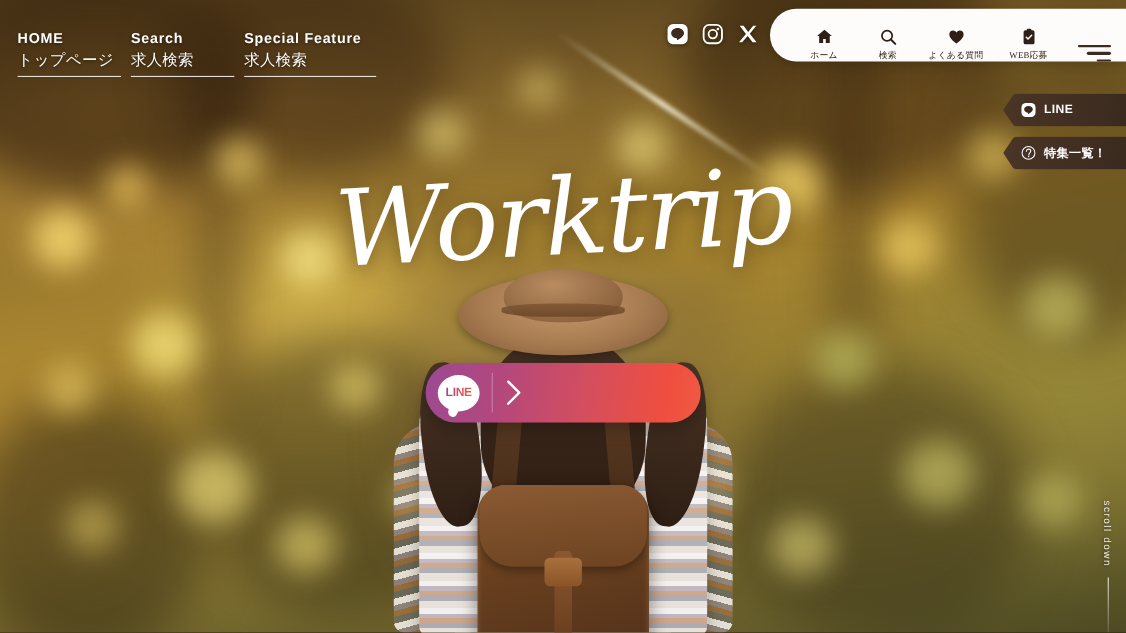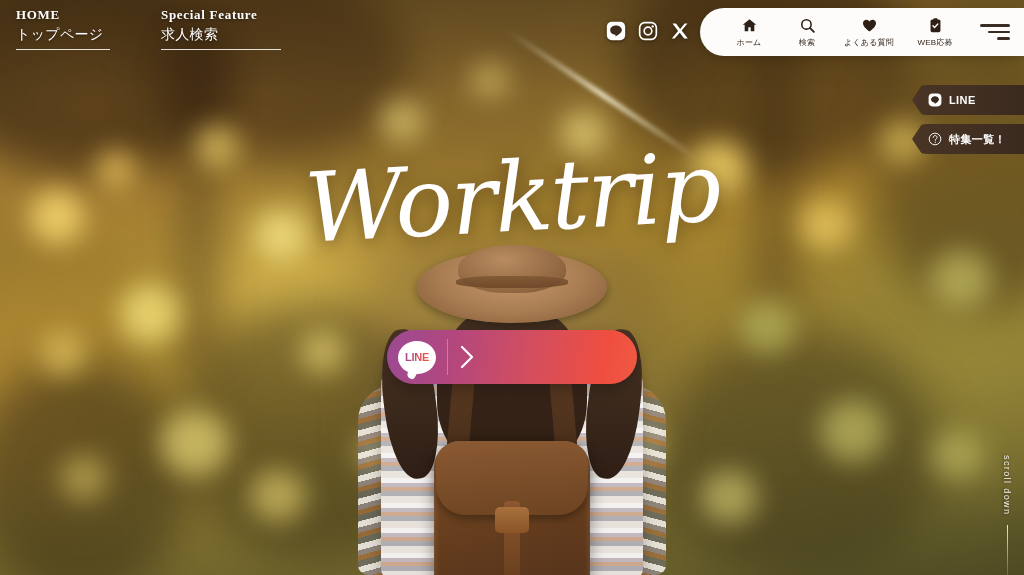--- a/index.html
+++ b/index.html
@@ -99,44 +99,45 @@
     width:152px;height:74px;border-radius:24px 24px 30px 30px;
     background:linear-gradient(175deg,#8a5a33,#6d4321);
     box-shadow:0 4px 8px rgba(0,0,0,.32);
   }
   .pack-buckle{left:50%;top:262px;transform:translateX(-50%);width:34px;height:26px;border-radius:5px;
     background:linear-gradient(180deg,#a9703d,#8a5427);}
   .pack-strapv{left:50%;top:256px;transform:translateX(-50%);width:16px;height:78px;border-radius:4px;
     background:linear-gradient(180deg,#8b5830,#6a3f1e);}
 
   
-  .topnav{position:absolute;left:16px;top:8px;display:flex;gap:16px;z-index:20;font-family:Liberation Serif, serif;}
+  .topnav{position:absolute;left:16px;top:28px;display:flex;gap:3px;z-index:20;}
   .nav-item{width:100px;text-decoration:none;display:block;}
   .nav-en{
     color:#fff;font-size:13px;font-weight:bold;letter-spacing:.7px;
     text-shadow:0 1px 3px rgba(0,0,0,.45);line-height:1.1;white-space:nowrap;
   }
   .nav-ja{
     color:#fff;font-size:14px;margin-top:4px;letter-spacing:.3px;
     text-shadow:0 1px 3px rgba(0,0,0,.5);white-space:nowrap;
   }
   .nav-rule{margin-top:5px;height:1px;width:94px;background:rgba(255,255,255,.85);}
-  .nav-item.wide{width:126px;margin-left:29px;}
+  .nav-item.wide{width:126px;}
   .nav-item.wide .nav-rule{width:120px;}
 
   
   .social{position:absolute;left:606px;top:21px;display:flex;gap:12px;align-items:center;z-index:20;}
   .soc{width:20px;height:20px;display:block;filter:drop-shadow(0 1px 2px rgba(0,0,0,.5));}
 
   
   .utility{
     position:absolute;right:0;top:8px;height:48px;
     background:#fdfcfa;border-radius:26px 0 0 26px;
-    display:flex;align-items:center;padding:0 14px 0 20px;gap:0;z-index:30;
+    display:flex;align-items:flex-end;padding:0 14px 0 20px;gap:0;z-index:30;
     box-shadow:0 2px 10px rgba(0,0,0,.18);
+    font-family:Liberation Serif, serif;
   }
   .ubtn{
     display:flex;flex-direction:column;align-items:center;justify-content:center;
     width:58px;text-decoration:none;color:#2e2016;gap:3px;
   }
   .ubtn .uic{height:17px;display:flex;align-items:center;justify-content:center;}
   .ubtn .ulb{font-size:8px;letter-spacing:.2px;white-space:nowrap;color:#33241a;}
   .ubtn.w{width:66px;}
   .hamb{width:34px;display:flex;flex-direction:column;align-items:flex-end;gap:4px;margin-left:8px;cursor:pointer;}
   .hamb i{display:block;height:2.5px;background:#3a2c22;border-radius:2px;}
@@ -271,20 +272,25 @@
   </div>
 
   <div class="vignette"></div>
 
   <nav class="topnav">
     <a class="nav-item" href="#">
       <div class="nav-en">HOME</div>
       <div class="nav-ja">トップページ</div>
       <div class="nav-rule"></div>
     </a>
+    <a class="nav-item" href="#">
+      <div class="nav-en">Search</div>
+      <div class="nav-ja">求人検索</div>
+      <div class="nav-rule"></div>
+    </a>
     <a class="nav-item wide" href="#">
       <div class="nav-en">Special Feature</div>
       <div class="nav-ja">求人検索</div>
       <div class="nav-rule"></div>
     </a>
   </nav>
 
   <div class="social">
     <a href="#">
       <svg class="soc" viewBox="0 0 24 24">

